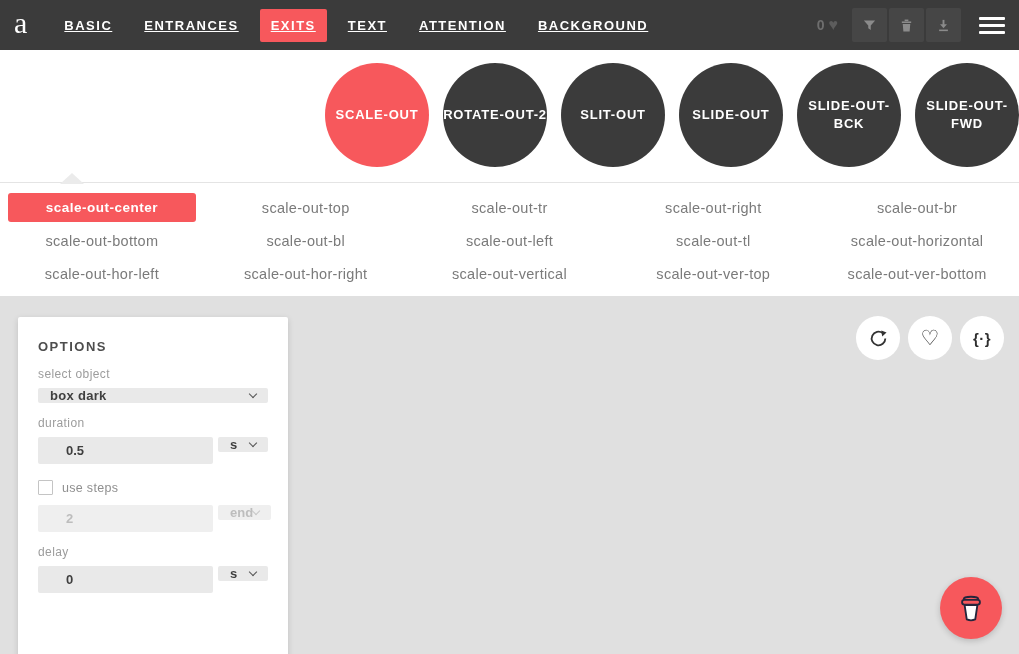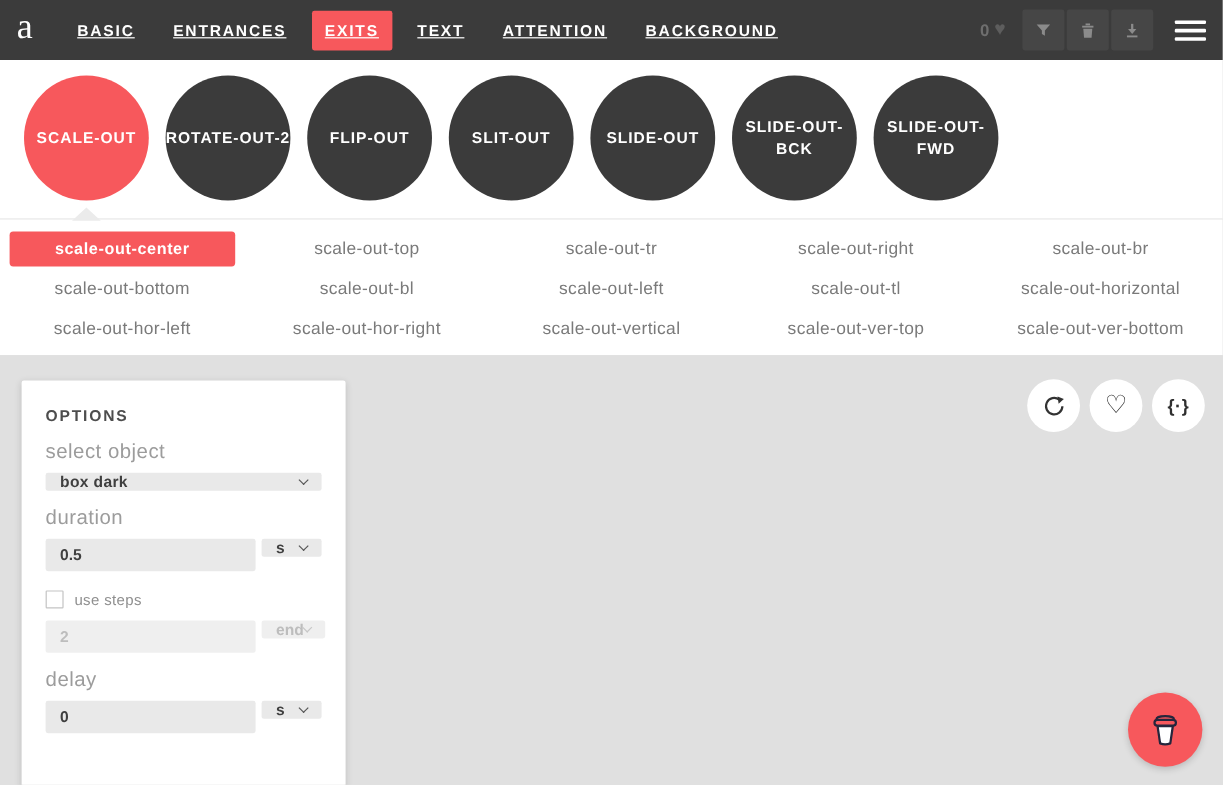--- a/index.html
+++ b/index.html
@@ -23,21 +23,21 @@
               margin-left:2px; display:flex; align-items:center; justify-content:center;
               cursor:pointer; }
   .tool-btn svg { display:block; }
   .hamburger { width:26px; margin-left:18px; background:none; border:none; cursor:pointer;
                display:flex; flex-direction:column; gap:4px; }
   .hamburger span { display:block; height:3px; background:#fff; border-radius:1px; }
 
   
   .circle-strip { height:133px; background:#fff; border-bottom:1px solid #e4e4e4;
                   display:flex; padding:13px 0 0 20px; gap:14px; overflow:hidden;
-                  position:relative; }
+                  position:relative;justify-content:flex-end; }
   .cat-circle { flex:0 0 104px; width:104px; height:104px; border-radius:50%;
                 background:#3b3b3b; color:#fff; border:none; cursor:pointer;
                 display:flex; flex-direction:column; align-items:center; justify-content:center;
                 font-family:"Liberation Sans", sans-serif;
                 font-size:13px; font-weight:bold; letter-spacing:0.8px; line-height:1.35; }
   .cat-circle.active { background:#f7585c; }
 
   
   .variants { height:113px; background:#fff; position:relative;
               display:grid; grid-template-columns:repeat(5,1fr);
@@ -52,30 +52,30 @@
                       padding:7px 38px; border-radius:3px; letter-spacing:0.5px; }
 
   
   .main { position:relative; height:358px; background:#e0e0e0; }
 
   
   .panel { position:absolute; left:18px; top:21px; width:270px; height:400px;
            background:#fff; border-radius:2px; box-shadow:0 2px 6px rgba(0,0,0,0.14);
            padding:22px 20px 0; }
   .opt-title { font-size:13px; font-weight:bold; color:#4d4d4d; letter-spacing:1.5px; }
-  .f-label { font-size:17px; color:#9c9c9c; letter-spacing:0.4px; margin:13px 0 7px; }
+  .f-label { font-size:12px; color:#9c9c9c; letter-spacing:0.4px; margin:13px 0 7px; }
   .ctl { height:15px; background:#e9e9e9; border:none; border-radius:2px;
          display:flex; align-items:center; font-size:13px; font-weight:bold; color:#3f3f3f; }
   .select { justify-content:space-between; padding:0 12px; width:100%; cursor:pointer;
             font-family:"Liberation Sans", sans-serif; letter-spacing:0.3px; }
   .chev { width:6px; height:6px; border-right:1.6px solid #555; border-bottom:1.6px solid #555;
           transform:rotate(45deg); margin-top:-3px; }
   .split { display:flex; gap:5px; }
   .txt-in { width:175px; height:27px; background:#e9e9e9; border:none; border-radius:2px;
-            padding:0 12px; font-size:13px; font-weight:bold; color:#3f3f3f;
+            padding:0 28px; font-size:13px; font-weight:bold; color:#3f3f3f;
             font-family:"Liberation Sans", sans-serif; }
   .unit { width:78px; padding:0 12px; justify-content:space-between; cursor:pointer;
           font-family:"Liberation Sans", sans-serif; }
   .disabled { background:#efefef !important; color:#bdbdbd !important; }
   .disabled .chev { border-color:#c7c7c7; }
   .check-row { display:flex; align-items:center; gap:9px; margin:16px 0 10px; }
   .checkbox { width:15px; height:15px; appearance:none; -webkit-appearance:none;
               border:1px solid #c4c4c4; background:#fff; border-radius:1px; cursor:pointer; }
   .check-label { font-size:12.5px; color:#8f8f8f; letter-spacing:0.3px; }
 
@@ -141,24 +141,20 @@
 <section class="circle-strip">
   <button class="cat-circle active">
     <span>SCALE-OUT</span>
       <span></span>
   </button>
   <button class="cat-circle">
     <span>ROTATE-OUT-2</span>
       <span></span>
   </button>
   <button class="cat-circle">
-    <span>FLIP-OUT</span>
-      <span></span>
-  </button>
-  <button class="cat-circle">
     <span>SLIT-OUT</span>
       <span></span>
   </button>
   <button class="cat-circle">
     <span>SLIDE-OUT</span>
       <span></span>
   </button>
   <button class="cat-circle">
     <span>SLIDE-OUT-</span>
       <span>BCK</span>

